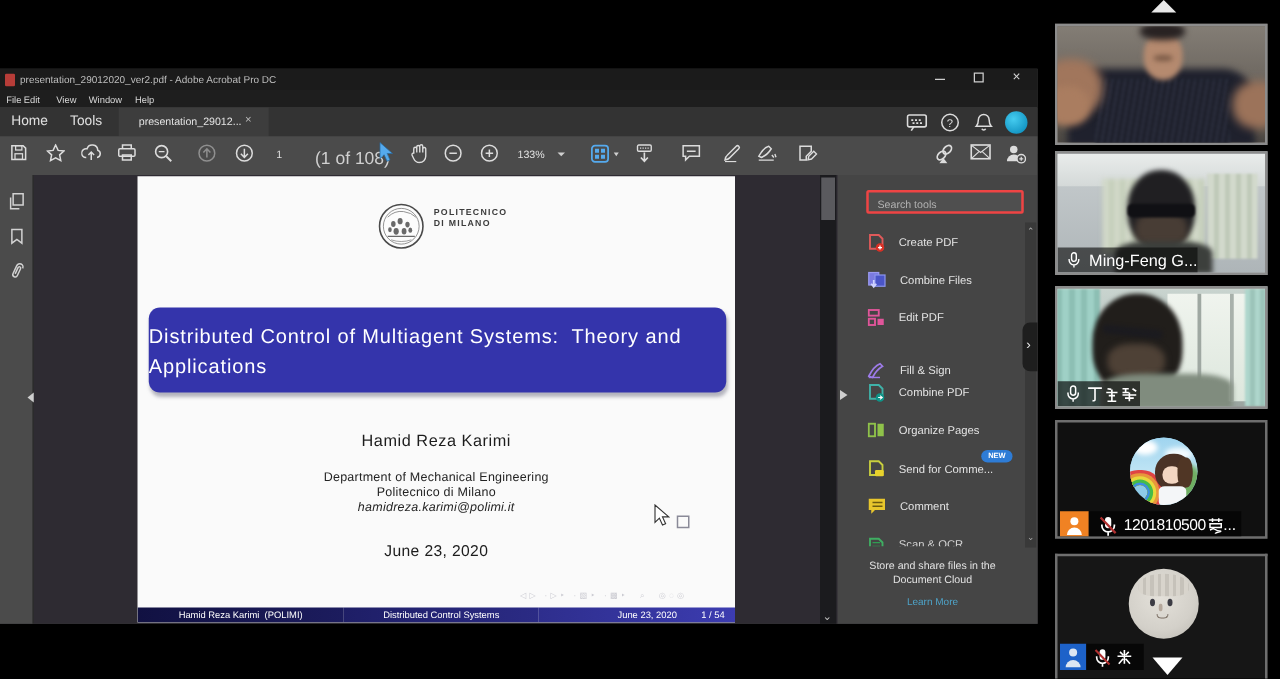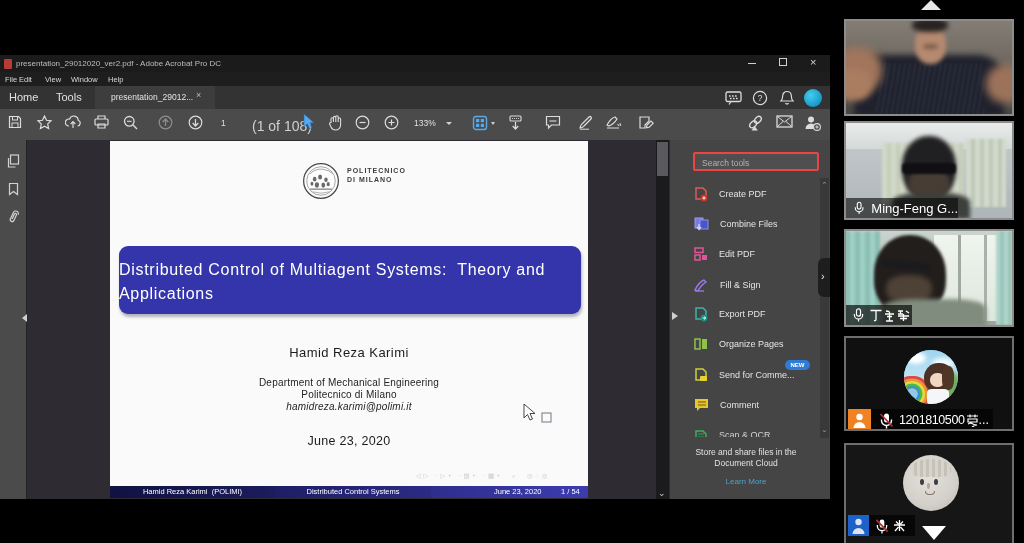--- a/index.html
+++ b/index.html
@@ -246,34 +246,34 @@
             <span>Combine Files</span>
           </div>
         <div class="panit" style="top:106px;">
             <svg width="14" height="14" viewBox="0 0 14 14">
               <rect x="1" y="1" width="8" height="4.5" fill="none" stroke="#e0559a" stroke-width="1.5"></rect>
               <rect x="1" y="8" width="5" height="5" fill="none" stroke="#e0559a" stroke-width="1.5"></rect>
               <rect x="8" y="8" width="5" height="5" fill="#e0559a"></rect>
             </svg>
             <span>Edit PDF</span>
           </div>
-        <div class="panit" style="top:137px;justify-content:center;">
+        <div class="panit" style="top:148px;justify-content:center;">
             <svg width="15" height="14" viewBox="0 0 15 14">
               <path d="M1 12 q4 -8 9 -10 l2 2 q-5 3 -8 9 z" fill="none" stroke="#9d7be8" stroke-width="1.4"></path>
               <path d="M1 13 h9" stroke="#9d7be8" stroke-width="1.3"></path>
             </svg>
             <span>Fill &amp; Sign</span>
           </div>
         <div class="panit" style="top:166px;">
             <svg width="14" height="15" viewBox="0 0 14 15">
               <path d="M2 1 h7 l3 3 v8 h-10 z" fill="none" stroke="#3fb2a8" stroke-width="1.5"></path>
               <circle cx="10" cy="11" r="3.4" fill="#0e9488"></circle>
               <path d="M8.5 11 h3 M10 9.5 l1.8 1.5 -1.8 1.5" stroke="#fff" stroke-width="0.9" fill="none"></path>
             </svg>
-            <span>Export PDF</span>
+            <span>Combine PDF</span>
           </div>
         <div class="panit" style="top:196px;">
             <svg width="14" height="14" viewBox="0 0 14 14">
               <rect x="1" y="2" width="5" height="10" fill="none" stroke="#8fc24a" stroke-width="1.5"></rect>
               <rect x="8" y="2" width="5" height="10" fill="#8fc24a"></rect>
             </svg>
             <span>Organize Pages</span>
           </div>
         <div class="abs" style="left:115px;top:220px;width:25px;height:10px;background:#2e7cd6;border-radius:5px;color:#fff;font-size:6px;font-weight:bold;text-align:center;line-height:10px;">NEW</div>
         <div class="panit" style="top:227px;">

